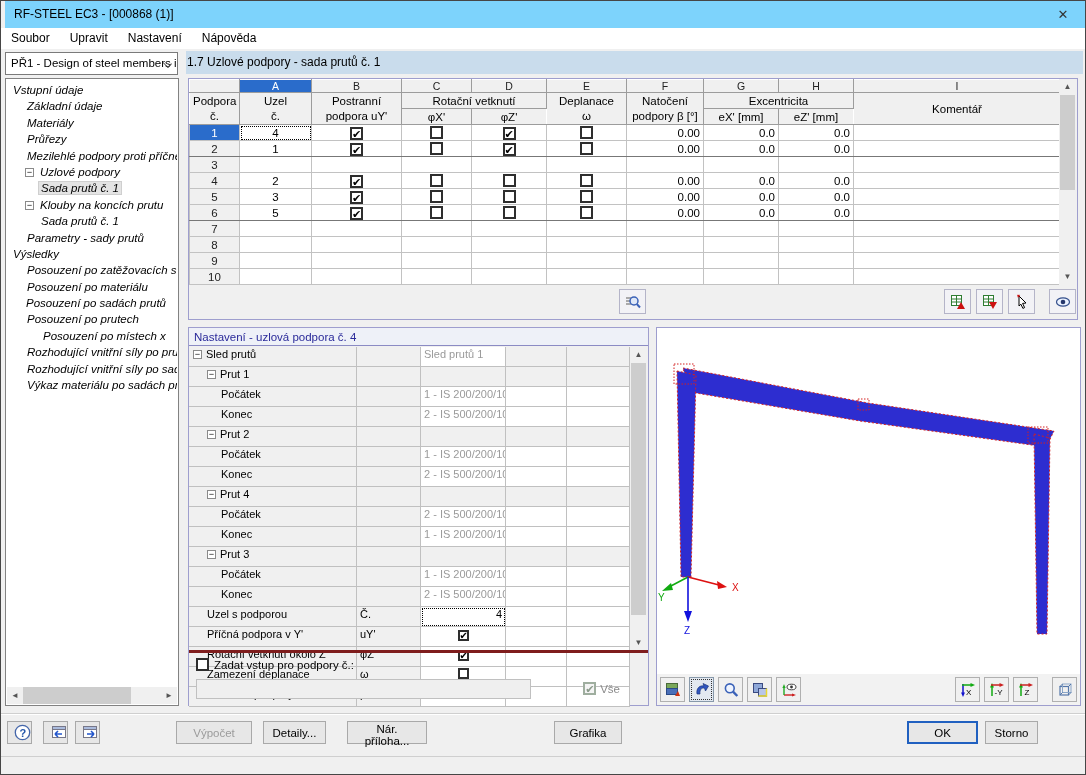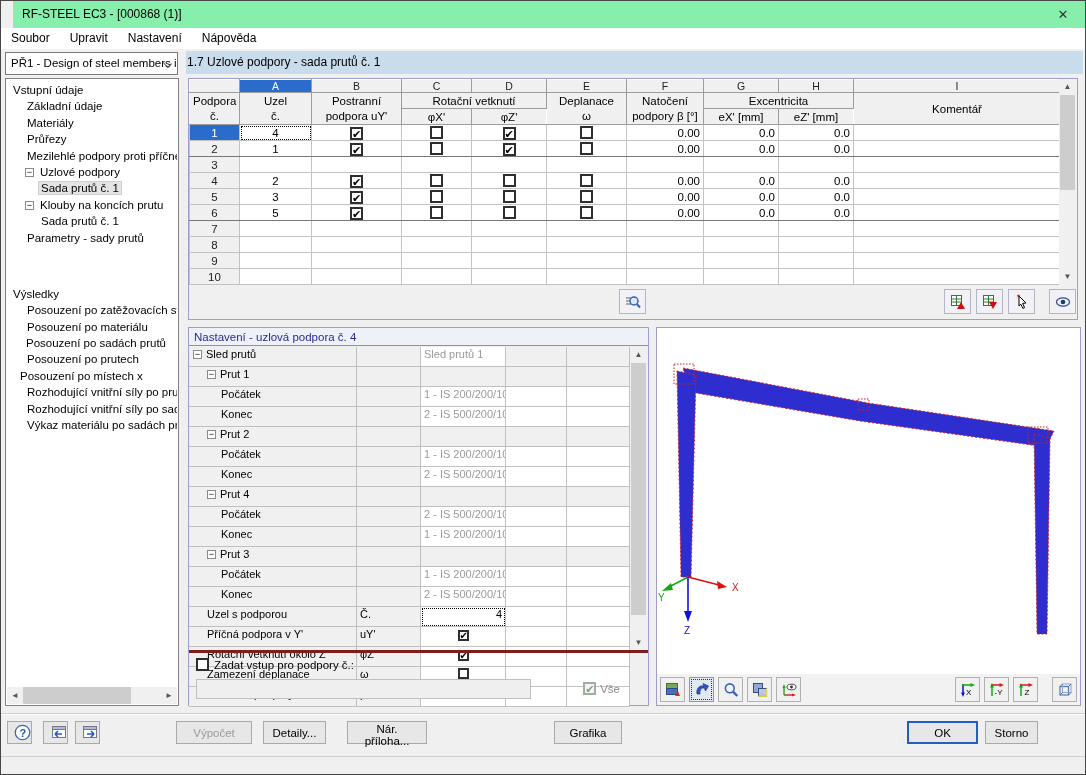--- a/index.html
+++ b/index.html
@@ -1,36 +1,36 @@
 <!DOCTYPE html>
 <html><head>
 <meta charset="utf-8">
 <style>
   html,body{margin:0;padding:0;background:#888;}
   *{box-sizing:border-box;}
   #win{position:relative;width:1086px;height:775px;background:#f0f0f0;
        border:1px solid #464646;font-family:"Liberation Sans",sans-serif;color:#000;
        overflow:hidden;}
   
-  #titlebar{position:absolute;top:0;left:12px;right:0;height:27px;background:#86efac;text-decoration:underline;}
+  #titlebar{position:absolute;top:0;left:4px;right:0;height:27px;background:#7dd3fc;text-decoration:underline;}
   #title{position:absolute;left:9px;top:6px;font-size:12px;}
   #closebtn{position:absolute;right:0;top:0;width:44px;height:27px;text-align:center;
             line-height:27px;font-size:13px;color:#333;cursor:pointer;}
   #menubar{position:absolute;top:27px;left:0;right:0;height:21px;background:#fff;font-size:12px;}
   .menu-item{display:inline-block;padding:3px 10px 0 10px;cursor:pointer;}
   
   #combo{position:absolute;left:4px;top:51px;width:173px;height:23px;background:#fff;
          border:1px solid #7a7a7a;font-size:11.5px;line-height:21px;padding-left:5px;
          white-space:nowrap;overflow:hidden;cursor:default;}
   #combo .caret{position:absolute;right:6px;top:7px;width:7px;height:7px;
      border-right:1.5px solid #444;border-bottom:1.5px solid #444;transform:rotate(45deg) scale(1,.8);}
   #treepanel{position:absolute;left:4px;top:77px;width:174px;height:628px;background:#fff;
              border:1px solid #828282;}
   #tree{position:absolute;top:3px;left:1px;right:1px;bottom:20px;overflow:hidden;font-size:11.5px;}
-  .tree-item{height:16.4px;line-height:16.4px;white-space:nowrap;cursor:pointer;}
+  .tree-item{height:16.4px;line-height:16.4px;white-space:nowrap;cursor:pointer;font-style:italic;}
   .tree-item.selected .tree-label{background:#e4e4e4;outline:1px solid #cfcfcf;}
   .exp{display:inline-block;width:9px;height:9px;border:1px solid #8a8a8a;background:#fff;
        margin-right:4px;position:relative;top:0px;vertical-align:-1px;}
   .exp::before{content:"−";position:absolute;left:0;top:-3px;width:7px;font-size:9px;line-height:13px;text-align:center;}
   .tree-label{padding:0 2px;}
   #tree-hscroll{position:absolute;left:1px;right:1px;bottom:1px;height:17px;background:#f0f0f0;
                 display:flex;align-items:center;}
   .sb-btn{width:16px;height:17px;background:#f0f0f0;color:#555;font-size:8px;text-align:center;
           line-height:17px;cursor:pointer;flex:0 0 auto;}
   .sb-thumb-h{height:17px;background:#cdcdcd;flex:0 0 auto;}
@@ -133,26 +133,26 @@
         <div class="tree-item" style="padding-left: 4px;"><span class="tree-label">Vstupní údaje</span></div>
         <div class="tree-item" style="padding-left: 18px;"><span class="tree-label">Základní údaje</span></div>
         <div class="tree-item" style="padding-left: 18px;"><span class="tree-label">Materiály</span></div>
         <div class="tree-item" style="padding-left: 18px;"><span class="tree-label">Průřezy</span></div>
         <div class="tree-item" style="padding-left: 18px;"><span class="tree-label">Mezilehlé podpory proti příčném</span></div>
         <div class="tree-item" style="padding-left: 18px;"><span class="exp"></span><span class="tree-label">Uzlové podpory</span></div>
         <div class="tree-item selected" style="padding-left: 32px;"><span class="tree-label">Sada prutů č. 1</span></div>
         <div class="tree-item" style="padding-left: 18px;"><span class="exp"></span><span class="tree-label">Klouby na koncích prutu</span></div>
         <div class="tree-item" style="padding-left: 32px;"><span class="tree-label">Sada prutů č. 1</span></div>
         <div class="tree-item" style="padding-left: 18px;"><span class="tree-label">Parametry - sady prutů</span></div>
-        <div class="tree-item" style="padding-left: 4px; margin-top: 40px;"><span class="tree-label">Výsledky</span></div>
+        <div class="tree-item" style="padding-left: 4px;"><span class="tree-label">Výsledky</span></div>
         <div class="tree-item" style="padding-left: 18px;"><span class="tree-label">Posouzení po zatěžovacích stav</span></div>
         <div class="tree-item" style="padding-left: 18px;"><span class="tree-label">Posouzení po materiálu</span></div>
         <div class="tree-item" style="padding-left: 17px;"><span class="tree-label">Posouzení po sadách prutů</span></div>
         <div class="tree-item" style="padding-left: 18px;"><span class="tree-label">Posouzení po prutech</span></div>
-        <div class="tree-item" style="padding-left: 11px;"><span class="tree-label">Posouzení po místech x</span></div>
+        <div class="tree-item" style="padding-left: 34px;"><span class="tree-label">Posouzení po místech x</span></div>
         <div class="tree-item" style="padding-left: 18px;"><span class="tree-label">Rozhodující vnitřní síly po prute</span></div>
         <div class="tree-item" style="padding-left: 18px;"><span class="tree-label">Rozhodující vnitřní síly po sadác</span></div>
         <div class="tree-item" style="padding-left: 18px;"><span class="tree-label">Výkaz materiálu po sadách prut</span></div>
       </div>
     <div id="tree-hscroll">
       <span class="sb-btn">◄</span>
       <span class="sb-thumb-h" style="width:108px"></span>
     </div>
     <span class="sb-btn" style="position:absolute;right:1px;bottom:1px;">►</span>
   </div>

